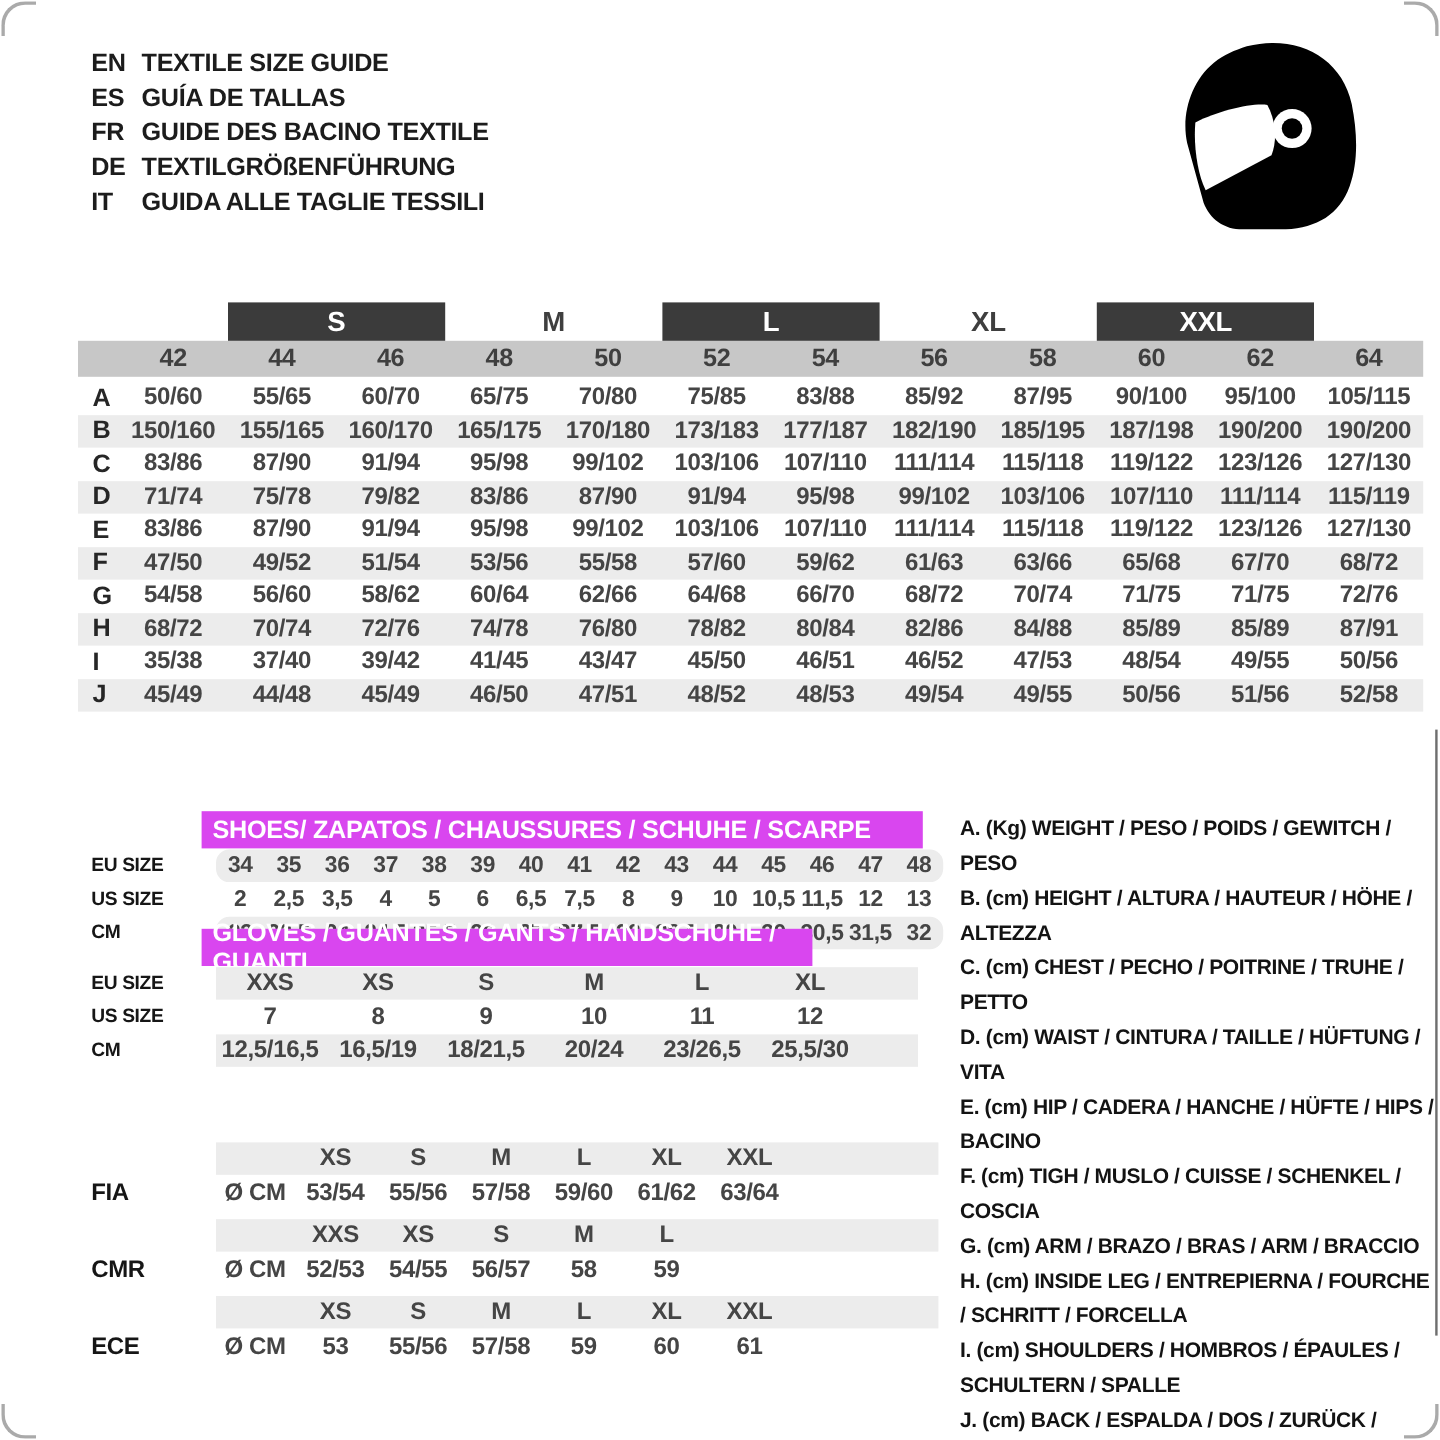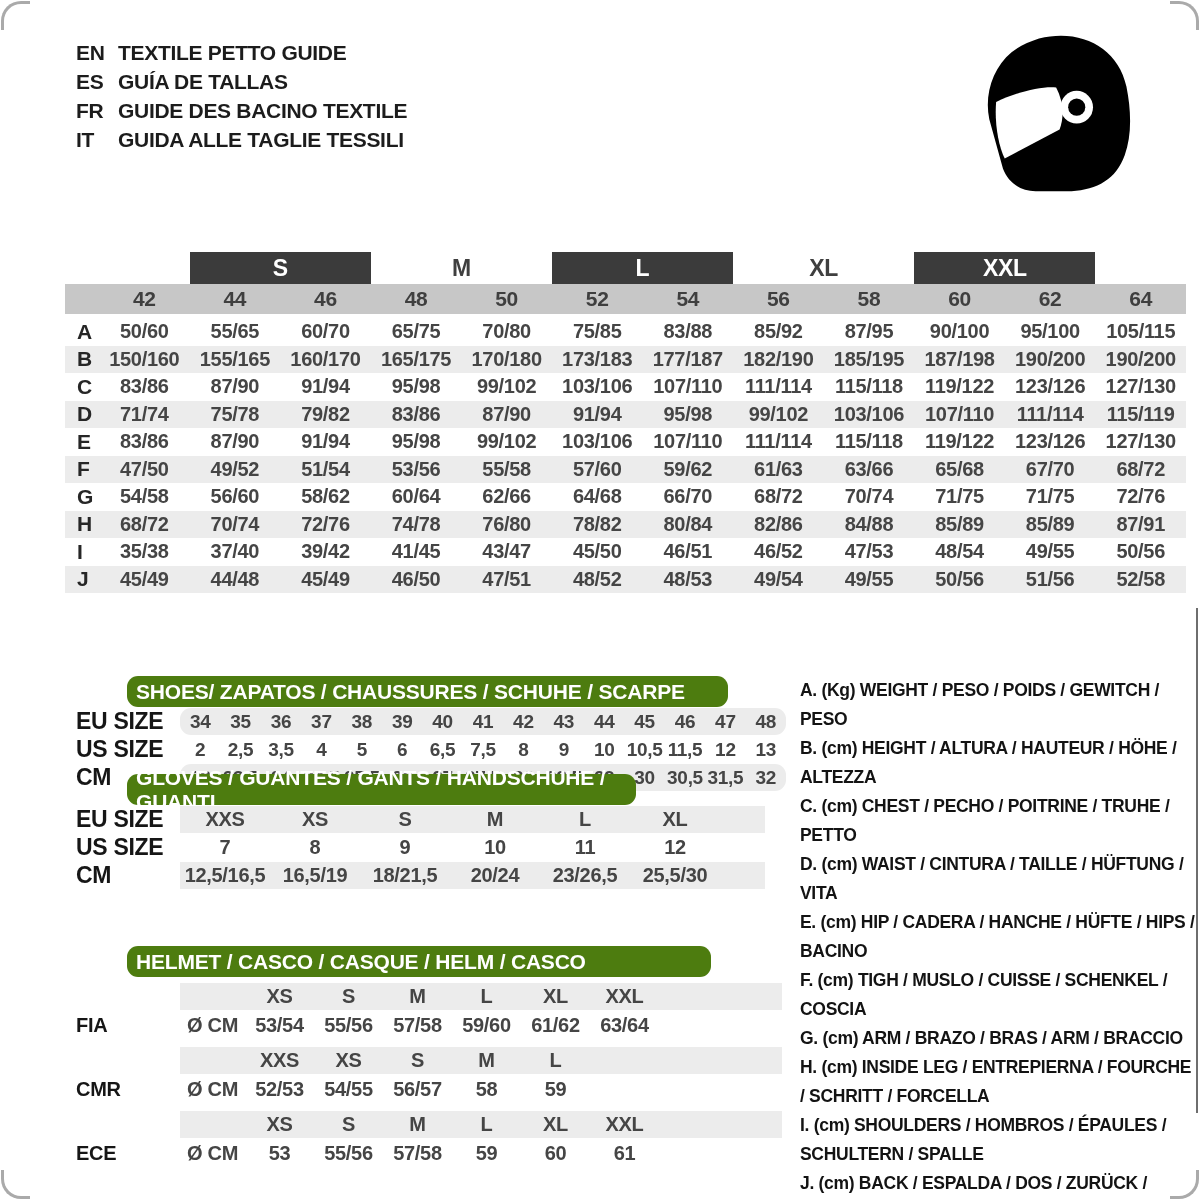--- a/index.html
+++ b/index.html
@@ -33,25 +33,25 @@
   .num-row { height:30px; background:#c7c7c7; align-items:center; }
   .num-cell { text-align:center; font-size:21px; color:#3f3f3f; }
   .t-rows { margin-top:4px; }
   .t-row { height:27.5px; align-items:center; font-size:20px; }
   .t-row.alt { background:#ececec; }
   .t-label { padding-left:12px; font-size:21px; color:#262626; }
   .t-cell { text-align:center; white-space:nowrap; }
 
   
   .section { position:absolute; left:65px; }
-  .sec-title { margin-left:62px; height:31px; background:#4d7c0f; color:#fff;
-    display:flex; align-items:center; padding-left:9px; font-size:21px; letter-spacing:-0.2px;border-radius:11px; }
+  .sec-title { margin-left:103px; height:31px; background:#d946ef; color:#fff;
+    display:flex; align-items:center; padding-left:9px; font-size:21px; letter-spacing:-0.2px; }
   .srow { display:flex; height:27px; margin-top:1px; }
   .srow-label { width:115px; display:flex; align-items:center; padding-left:11px;
-    box-sizing:border-box; font-size:23px; color:#161616; }
+    box-sizing:border-box; font-size:16px; color:#161616; }
   .srow-data { display:grid; align-items:center; }
   .srow.gray .srow-data { background:#ececec; }
   .shoes .srow-data { width:606px; grid-template-columns:repeat(15,1fr);border-radius:11px; }
   .gloves .srow-data { width:585px; grid-template-columns:repeat(6,90px) 1fr; }
   .scell { text-align:center; font-size:19px; white-space:nowrap; }
   .gloves .scell { font-size:20px; }
 
   
   .hsizes { margin-left:115px; margin-top:6px; width:602px; height:27px; background:#ececec;
     display:grid; grid-template-columns:65px repeat(6,69px) 1fr; align-items:center; }
@@ -71,29 +71,33 @@
 
   <div class="corner tl"></div>
   <div class="corner tr"></div>
   <div class="corner bl"></div>
   <div class="corner br"></div>
   <div class="edge-line"></div>
 
   <div class="lang-list">
       <div class="lang-row">
         <span class="lang-code">EN</span>
-        <span class="lang-title">TEXTILE PETTO GUIDE</span>
+        <span class="lang-title">TEXTILE SIZE GUIDE</span>
       </div>
       <div class="lang-row">
         <span class="lang-code">ES</span>
         <span class="lang-title">GUÍA DE TALLAS</span>
       </div>
       <div class="lang-row">
         <span class="lang-code">FR</span>
         <span class="lang-title">GUIDE DES BACINO TEXTILE</span>
+      </div>
+      <div class="lang-row">
+        <span class="lang-code">DE</span>
+        <span class="lang-title">TEXTILGRÖßENFÜHRUNG</span>
       </div>
       <div class="lang-row">
         <span class="lang-code">IT</span>
         <span class="lang-title">GUIDA ALLE TAGLIE TESSILI</span>
       </div>
     </div>
 
   <svg class="helmet-icon" viewBox="0 0 100 98">
     <path fill="#000" d="M36 5 C60 -1 82 10 87 33 C90 48 90 62 86 73 C81 87 70 93 55 94 L34 94 C25 94 18 89 15 81 L7 52 C4 38 9 22 20 13 C25 9 30 7 36 5 Z"></path>
     <path fill="#fff" d="M11 42 C22 36.5 38 32.5 46 33.5 C50 41 51 50 48 58 L16 75 C12 67 10 53 11 42 Z"></path>
@@ -377,21 +381,20 @@
             <div class="scell">18/21,5</div>
             <div class="scell">20/24</div>
             <div class="scell">23/26,5</div>
             <div class="scell">25,5/30</div>
           </div>
         </div>
       </div>
   </div>
 
   <div class="section helmet" style="top:946px;">
-    <div class="sec-title" style="width:575px;">HELMET / CASCO / CASQUE / HELM / CASCO</div>
     <div id="helmetGroups">
         <div class="hsizes">
           <div class="hcell"></div>
           <div class="hcell">XS</div>
           <div class="hcell">S</div>
           <div class="hcell">M</div>
           <div class="hcell">L</div>
           <div class="hcell">XL</div>
           <div class="hcell">XXL</div>
         </div>

